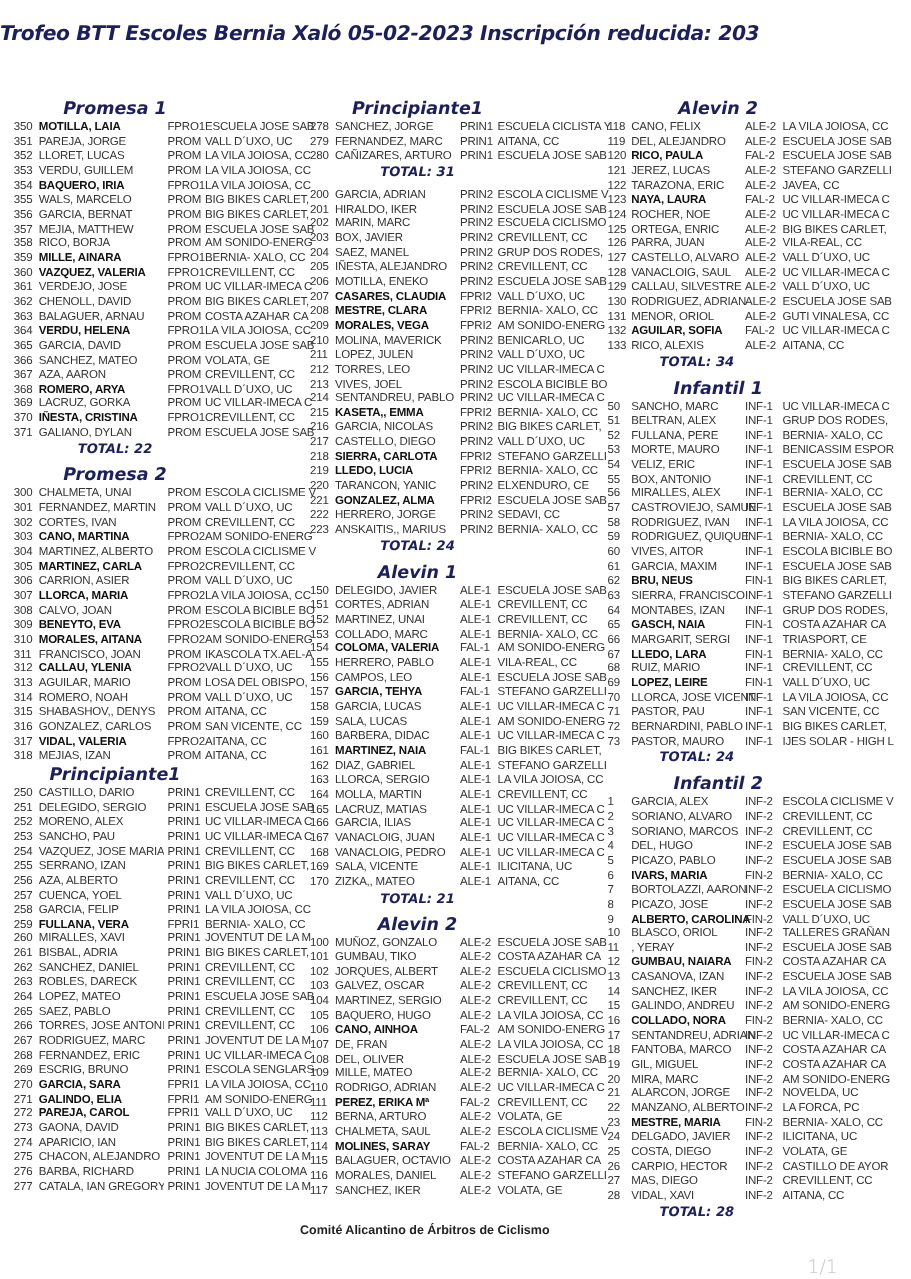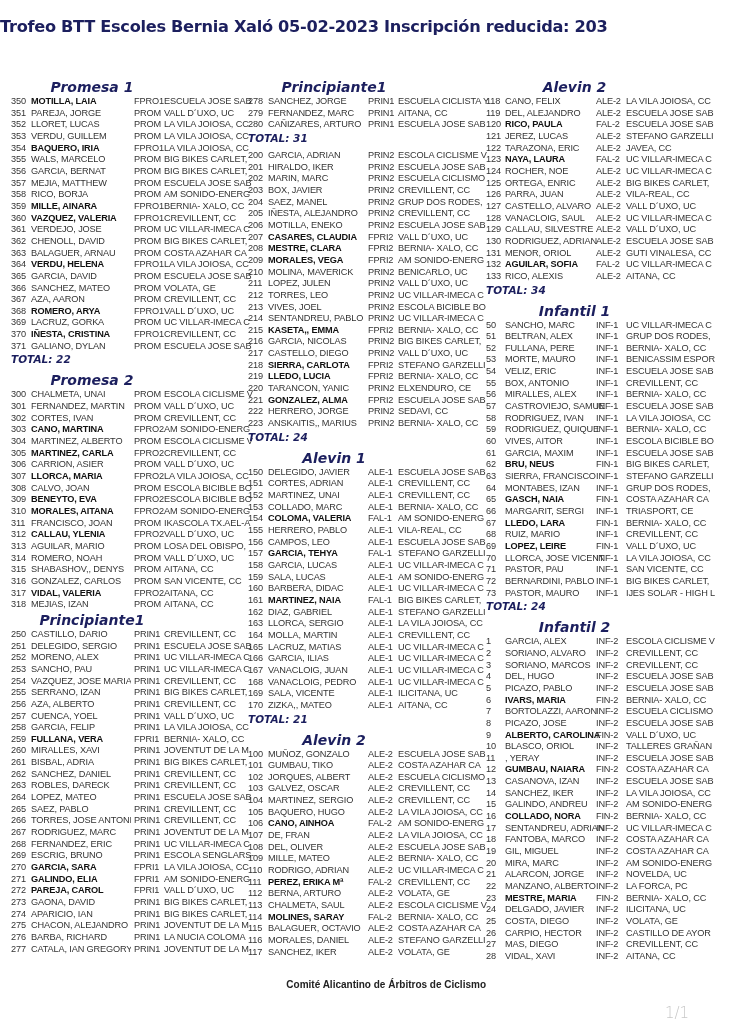--- a/index.html
+++ b/index.html
@@ -3,21 +3,21 @@
 <meta charset="utf-8">
 <style>
   html, body { margin: 0; padding: 0; }
   body {
     width: 729px; height: 1023px; background: #ffffff; position: relative; overflow: hidden;
     font-family: "Liberation Sans", "DejaVu Sans", sans-serif; color: #2a2a2a;
   }
   .title {
     position: absolute; left: 0; top: 17px; width: 591px; text-align: center;
     font-family: "DejaVu Sans", sans-serif; font-weight: bold; font-size: 16.2px;
-    color: #1c1f5e; letter-spacing: -0.3px; white-space: nowrap;
+    color: #1c1f5e; letter-spacing: -0.3px; white-space: nowrap; font-style: italic;
   }
   .col { position: absolute; top: 78px; }
   .col.c1 { left: 11px; width: 232px; }
   .col.c2 { left: 248px; width: 236px; }
   .col.c3 { left: 486px; width: 243px; }
   .section { margin: 0; }
   .sec-head {
     font-family: "DejaVu Sans", sans-serif; font-style: italic; font-weight: bold;
     font-size: 14px; color: #1c1f5e; height: 18px; line-height: 18px; text-align: center;
   }
@@ -36,32 +36,32 @@
   .row .club { left: 153px; width: 90px; }
   .c3 .row .num { width: 18px; }
   .c3 .row .name { left: 19px; width: 100px; }
   .c3 .row .cat { left: 110px; }
   .c3 .row .club { left: 140px; width: 100px; }
   .c2 .row .cat { left: 120px; }
   .c2 .row .club { left: 150px; }
   .row.fem .name { font-weight: bold; color: #111; }
   .total {
     font-family: "DejaVu Sans", sans-serif; font-style: italic; font-weight: bold;
-    font-size: 10.5px; color: #1c1f5e; height: 15px; line-height: 15px; 
+    font-size: 10.5px; color: #1c1f5e; height: 15px; line-height: 15px; text-align: center;
     margin-bottom: 4px;
   }
   .c1 .total { padding-right: 70px; }
   .c2 .total { padding-right: 64px; }
   .c3 .total { padding-right: 100px; }
   .footer {
-    position: absolute; left: 250px; top: 979px; width: 236px; text-align: right;
+    position: absolute; left: 240px; top: 979px; width: 236px; text-align: left;
     font-family: "Liberation Sans", sans-serif; font-weight: bold; font-size: 10px; color: #222;
   }
   .pager {
-    position: absolute; left: 665px; top: 1004px; font-family: "DejaVu Sans", sans-serif;
+    position: absolute; left: 646px; top: 1004px; font-family: "DejaVu Sans", sans-serif;
     font-size: 15px; color: #c8c8c8; font-weight: 300;
   }
 </style>
 </head>
 <body>
 
 <div class="title">Trofeo BTT Escoles Bernia Xaló 05-02-2023 Inscripción reducida: 203</div>
 
 <div class="col c1">
     <div class="section">
@@ -1333,17 +1333,18 @@
           <span class="cat">INF-2</span>
           <span class="club">CREVILLENT, CC</span>
         </div>
         <div class="row">
           <span class="num">28</span>
           <span class="name">VIDAL, XAVI</span>
           <span class="cat">INF-2</span>
           <span class="club">AITANA, CC</span>
         </div>
       </div>
+      <div class="total">TOTAL: 28</div>
     </div>
   </div>
 
 <div class="footer">Comité Alicantino de Árbitros de Ciclismo</div>
 <div class="pager">1/1</div>
 
 </body></html>

